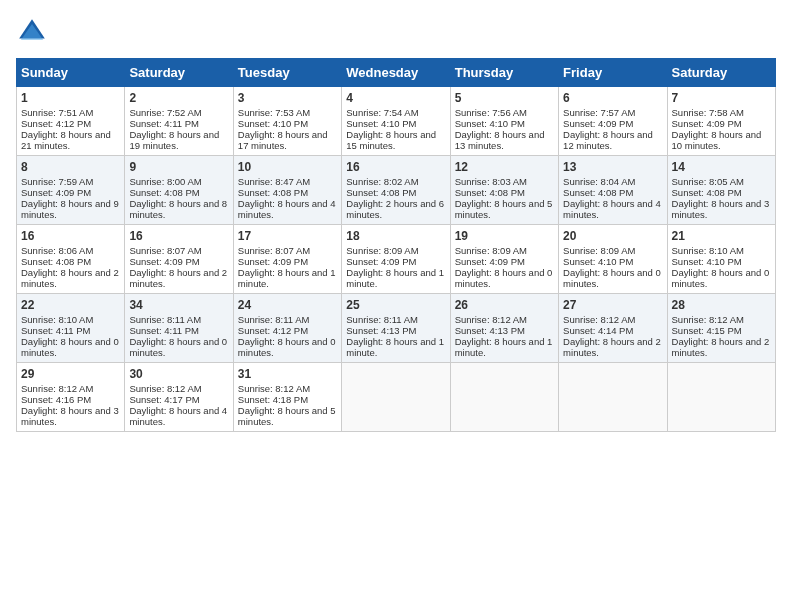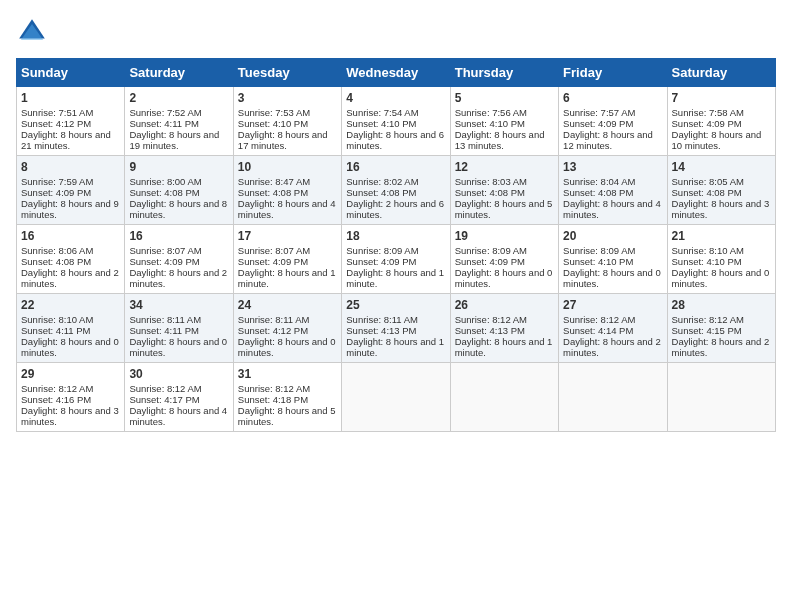--- a/index.html
+++ b/index.html
@@ -126,21 +126,21 @@
         <td>
           <span class="day-num">3</span>
           <div>Sunrise: 7:53 AM</div>
           <div>Sunset: 4:10 PM</div>
           <div>Daylight: 8 hours and 17 minutes.</div>
         </td>
         <td>
           <span class="day-num">4</span>
           <div>Sunrise: 7:54 AM</div>
           <div>Sunset: 4:10 PM</div>
-          <div>Daylight: 8 hours and 6 minutes.</div>
+          <div>Daylight: 8 hours and 15 minutes.</div>
         </td>
         <td>
           <span class="day-num">5</span>
           <div>Sunrise: 7:56 AM</div>
           <div>Sunset: 4:10 PM</div>
           <div>Daylight: 8 hours and 13 minutes.</div>
         </td>
         <td>
           <span class="day-num">6</span>
           <div>Sunrise: 7:57 AM</div>

